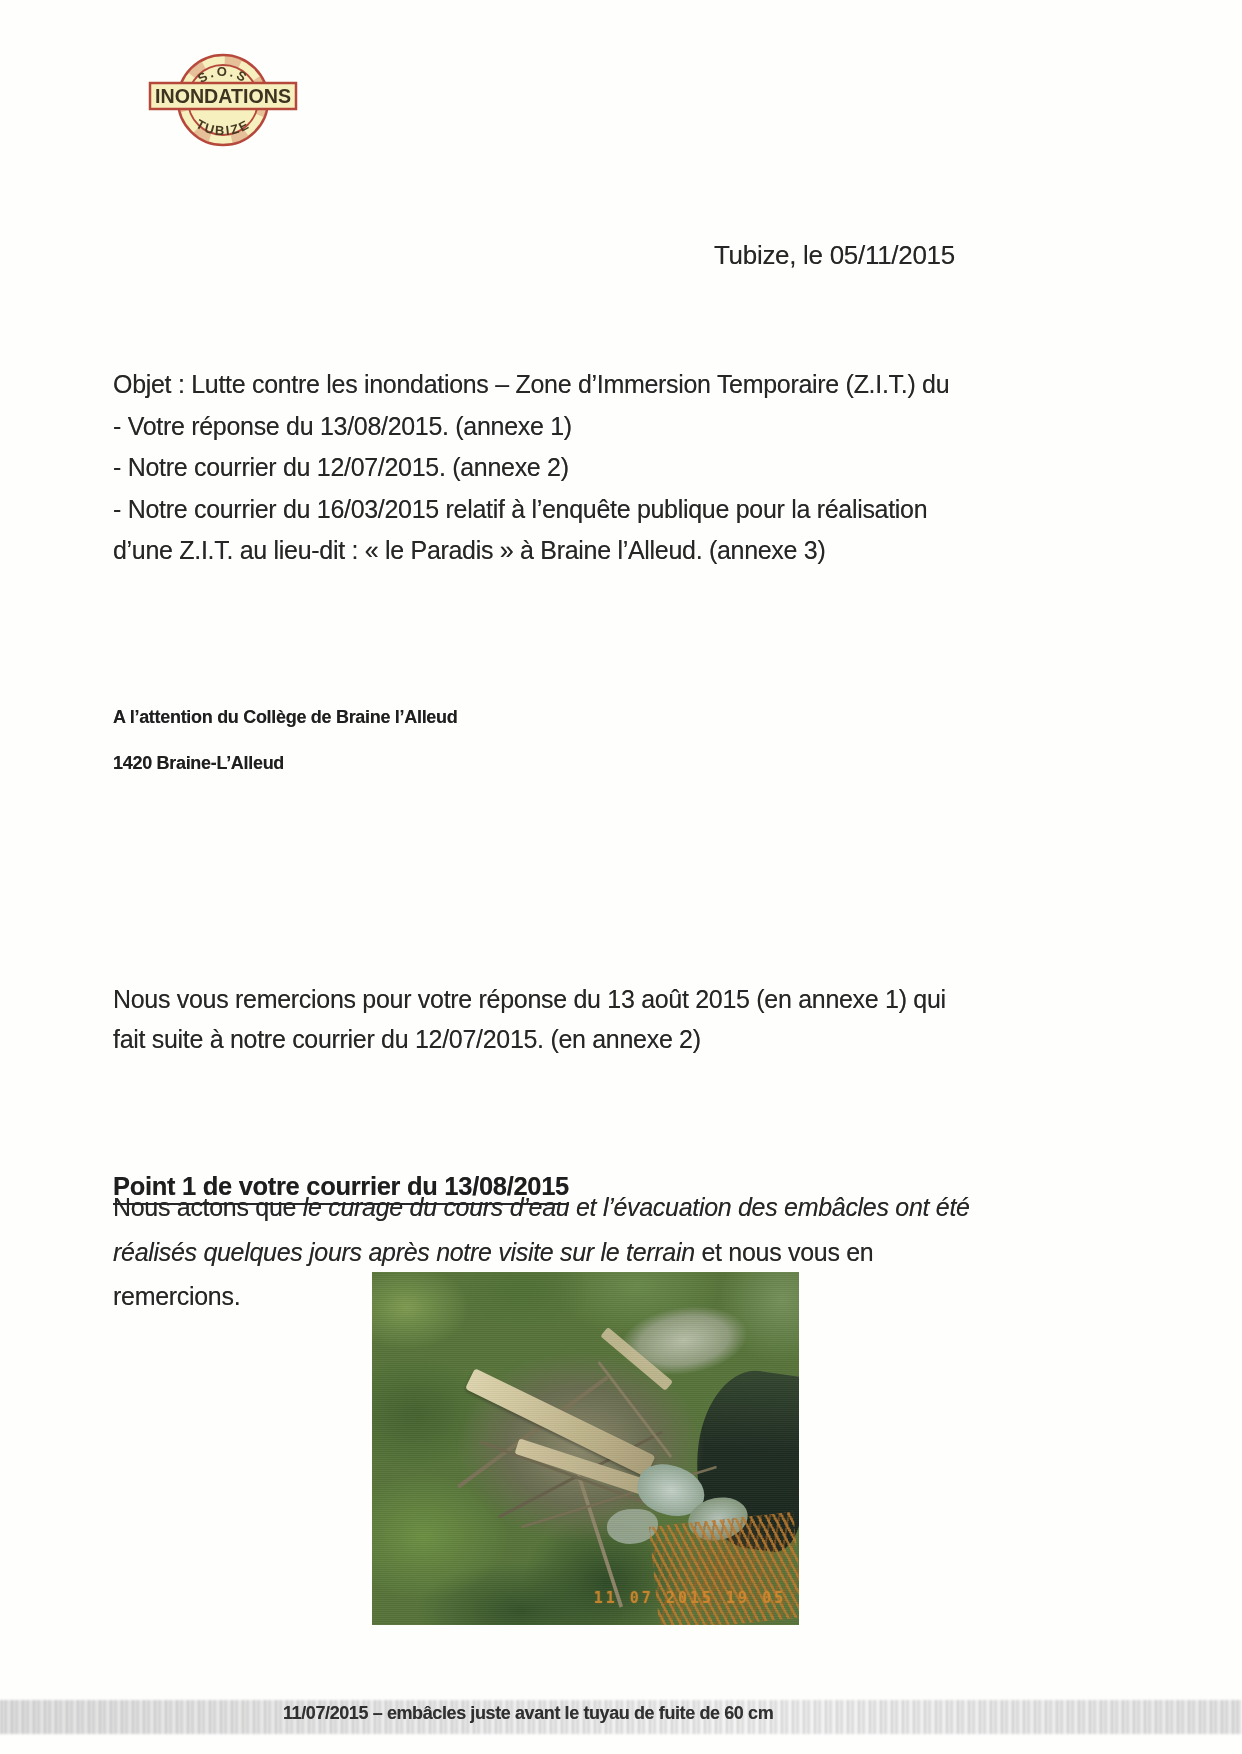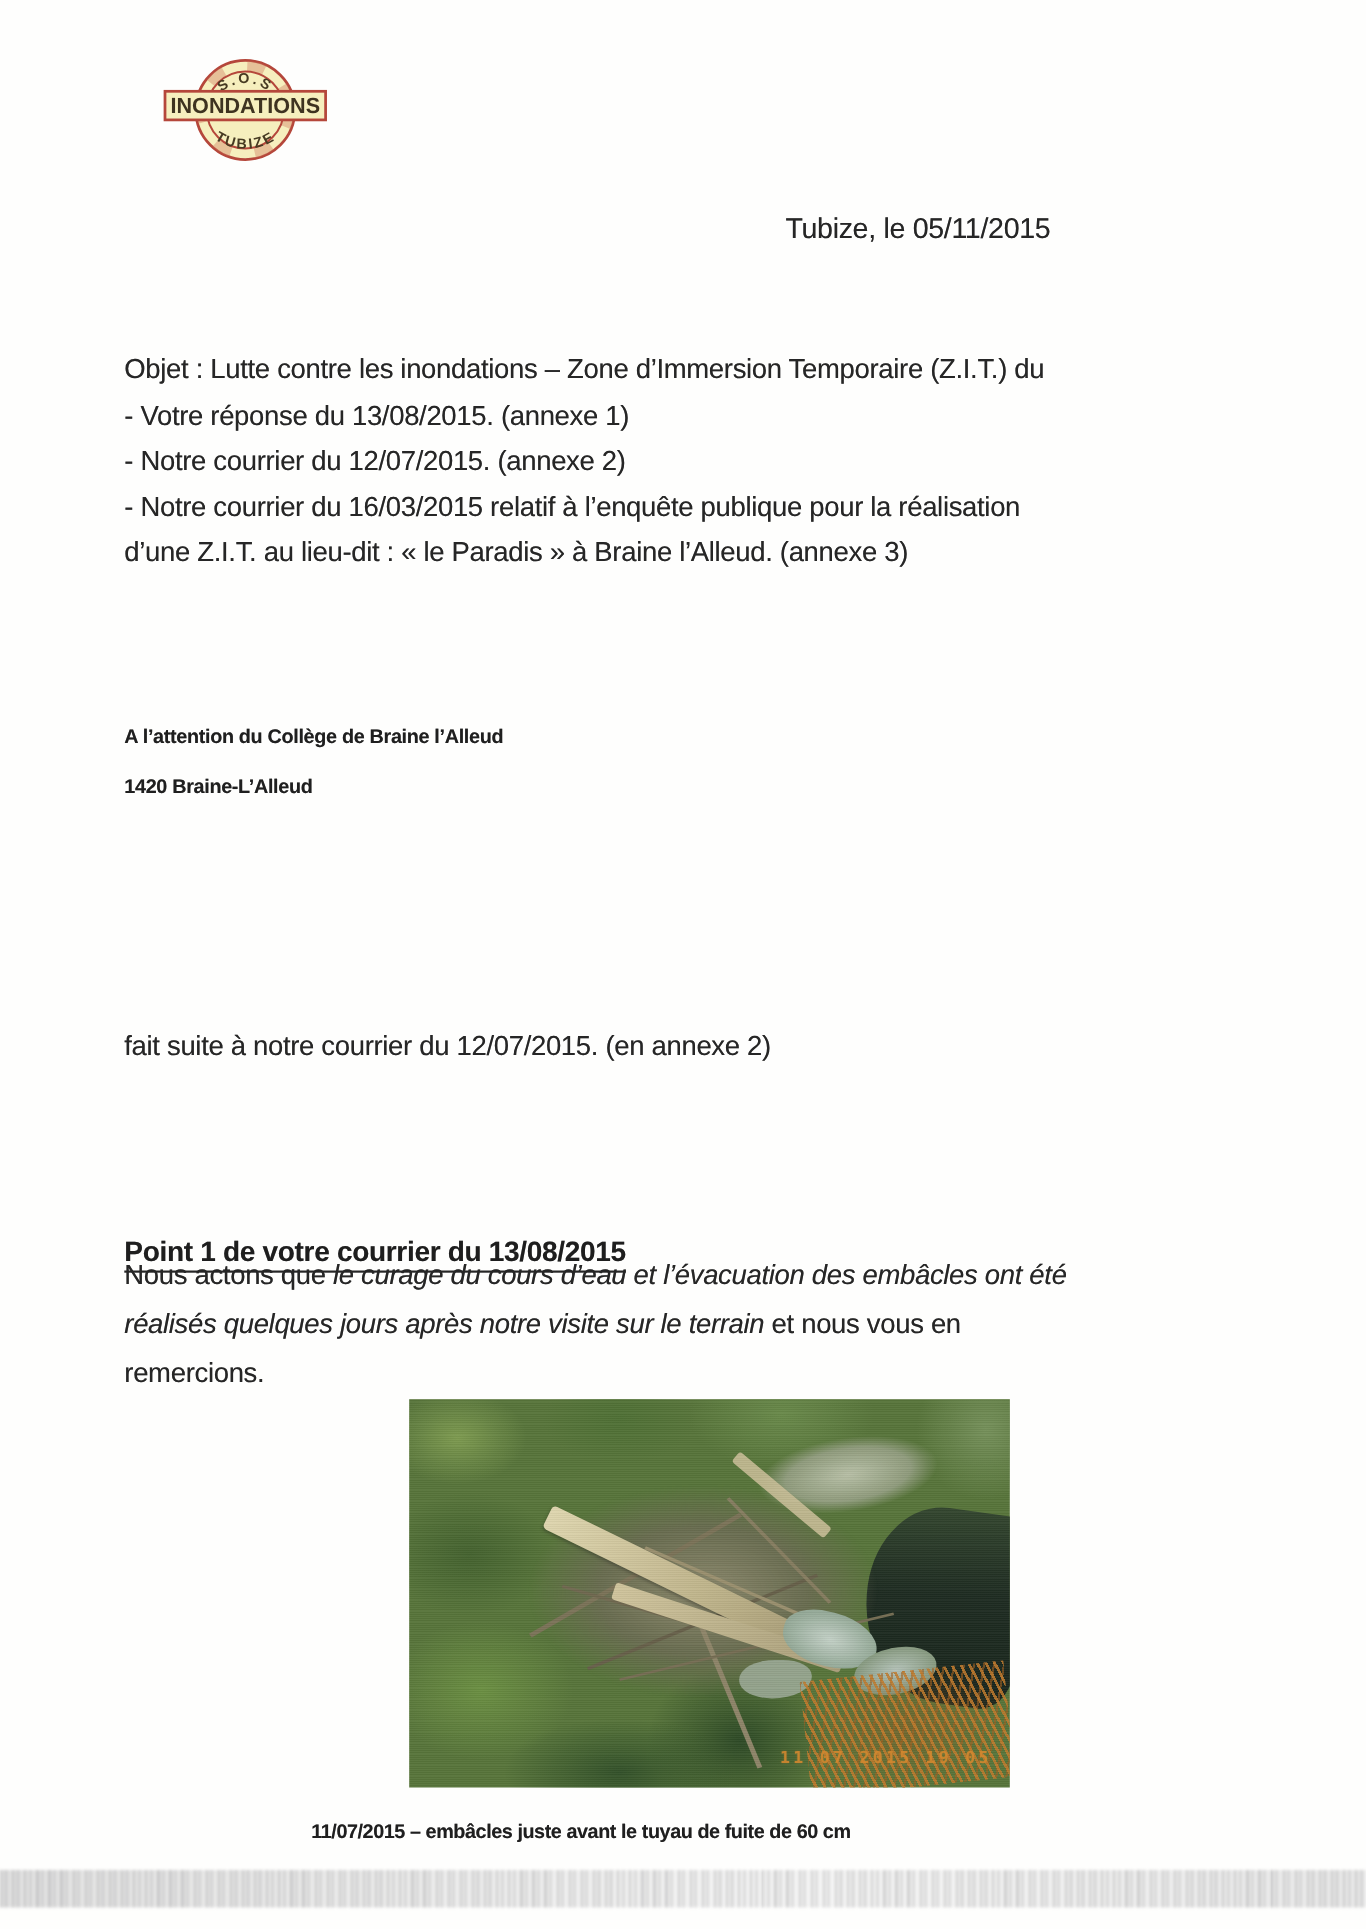--- a/index.html
+++ b/index.html
@@ -4,20 +4,21 @@
 <style>
   html,body{margin:0;padding:0;background:#e8e8e8;}
   .page{
     position:relative;width:1242px;height:1754px;margin:0 auto;
     background:#fefefd;overflow:hidden;
     font-family:"Liberation Sans",sans-serif;color:#242424;
   }
   .t{
     position:absolute;letter-spacing:-0.3px;font-size:25px;color:#262626;
     text-shadow:0 0 .5px rgba(45,45,45,.55);
+    margin-top:48px;
   }
   .line{white-space:pre;}
   .italic{font-style:italic;}
   
   .logo{position:absolute;left:148px;top:52px;width:150px;height:96px;}
   
   .date{left:714px;top:192px;font-size:26px;line-height:1.18;}
   
   .subject{left:113px;top:316px;line-height:41.5px;}
   
@@ -28,21 +29,21 @@
   .thanks{left:113px;top:932px;line-height:39.5px;}
   
   .intro{left:113px;top:1032px;line-height:40px;}
   
   .p1head{left:113px;top:1124px;font-size:25.5px;font-weight:bold;color:#1e1e1e;}
   .p1head .uline{display:inline-block;border-bottom:2.5px solid #262626;padding-bottom:2px;white-space:pre;}
   
   .p1body{left:113px;top:1137px;line-height:44.5px;}
   
   .photo{
-    position:absolute;left:372px;top:1272px;width:546px;height:353px;overflow:hidden;
+    position:absolute;left:372px;top:1272px;width:427px;height:353px;overflow:hidden;
     background-color:#57743a;
     background-image:
       radial-gradient(90px 60px at 8% 10%, #7d9a50 0%, rgba(125,154,80,0) 70%),
       radial-gradient(110px 80px at 10% 40%, #44622f 0%, rgba(68,98,47,0) 70%),
       radial-gradient(120px 90px at 12% 75%, #6b8f42 0%, rgba(107,143,66,0) 70%),
       radial-gradient(150px 70px at 35% 96%, #33512a 0%, rgba(51,81,42,0) 70%),
       radial-gradient(100px 60px at 35% 5%, #4f7035 0%, rgba(79,112,53,0) 70%),
       radial-gradient(120px 70px at 62% 4%, #69894a 0%, rgba(105,137,74,0) 70%),
       radial-gradient(90px 90px at 96% 8%, #75905a 0%, rgba(117,144,90,0) 70%),
       radial-gradient(120px 100px at 55% 88%, #2e4a26 0%, rgba(46,74,38,0) 70%);
@@ -111,20 +112,21 @@
     <div class="line">d’une Z.I.T. au lieu-dit : « le Paradis » à Braine l’Alleud. (annexe 3)</div>
   </div>
 
   <div class="t recipient">
     <div class="line">A l’attention du Collège de Braine l’Alleud</div>
     <div class="line">1420 Braine-L’Alleud</div>
   </div>
 
 
   <div class="t thanks">
+    <div class="line">Nous vous remercions pour votre réponse du 13 août 2015 (en annexe 1) qui</div>
     <div class="line">fait suite à notre courrier du 12/07/2015. (en annexe 2)</div>
   </div>
 
 
   <div class="t p1head"><span class="uline">Point 1 de votre courrier du 13/08/2015</span></div>
 
   <div class="t p1body">
     <div class="line"><span>Nous actons que </span><span class="italic">le curage du cours d’eau et l’évacuation des embâcles ont été</span></div>
     <div class="line"><span class="italic">réalisés quelques jours après notre visite sur le terrain</span><span> et nous vous en</span></div>
     <div class="line"><span>remercions.</span></div>

